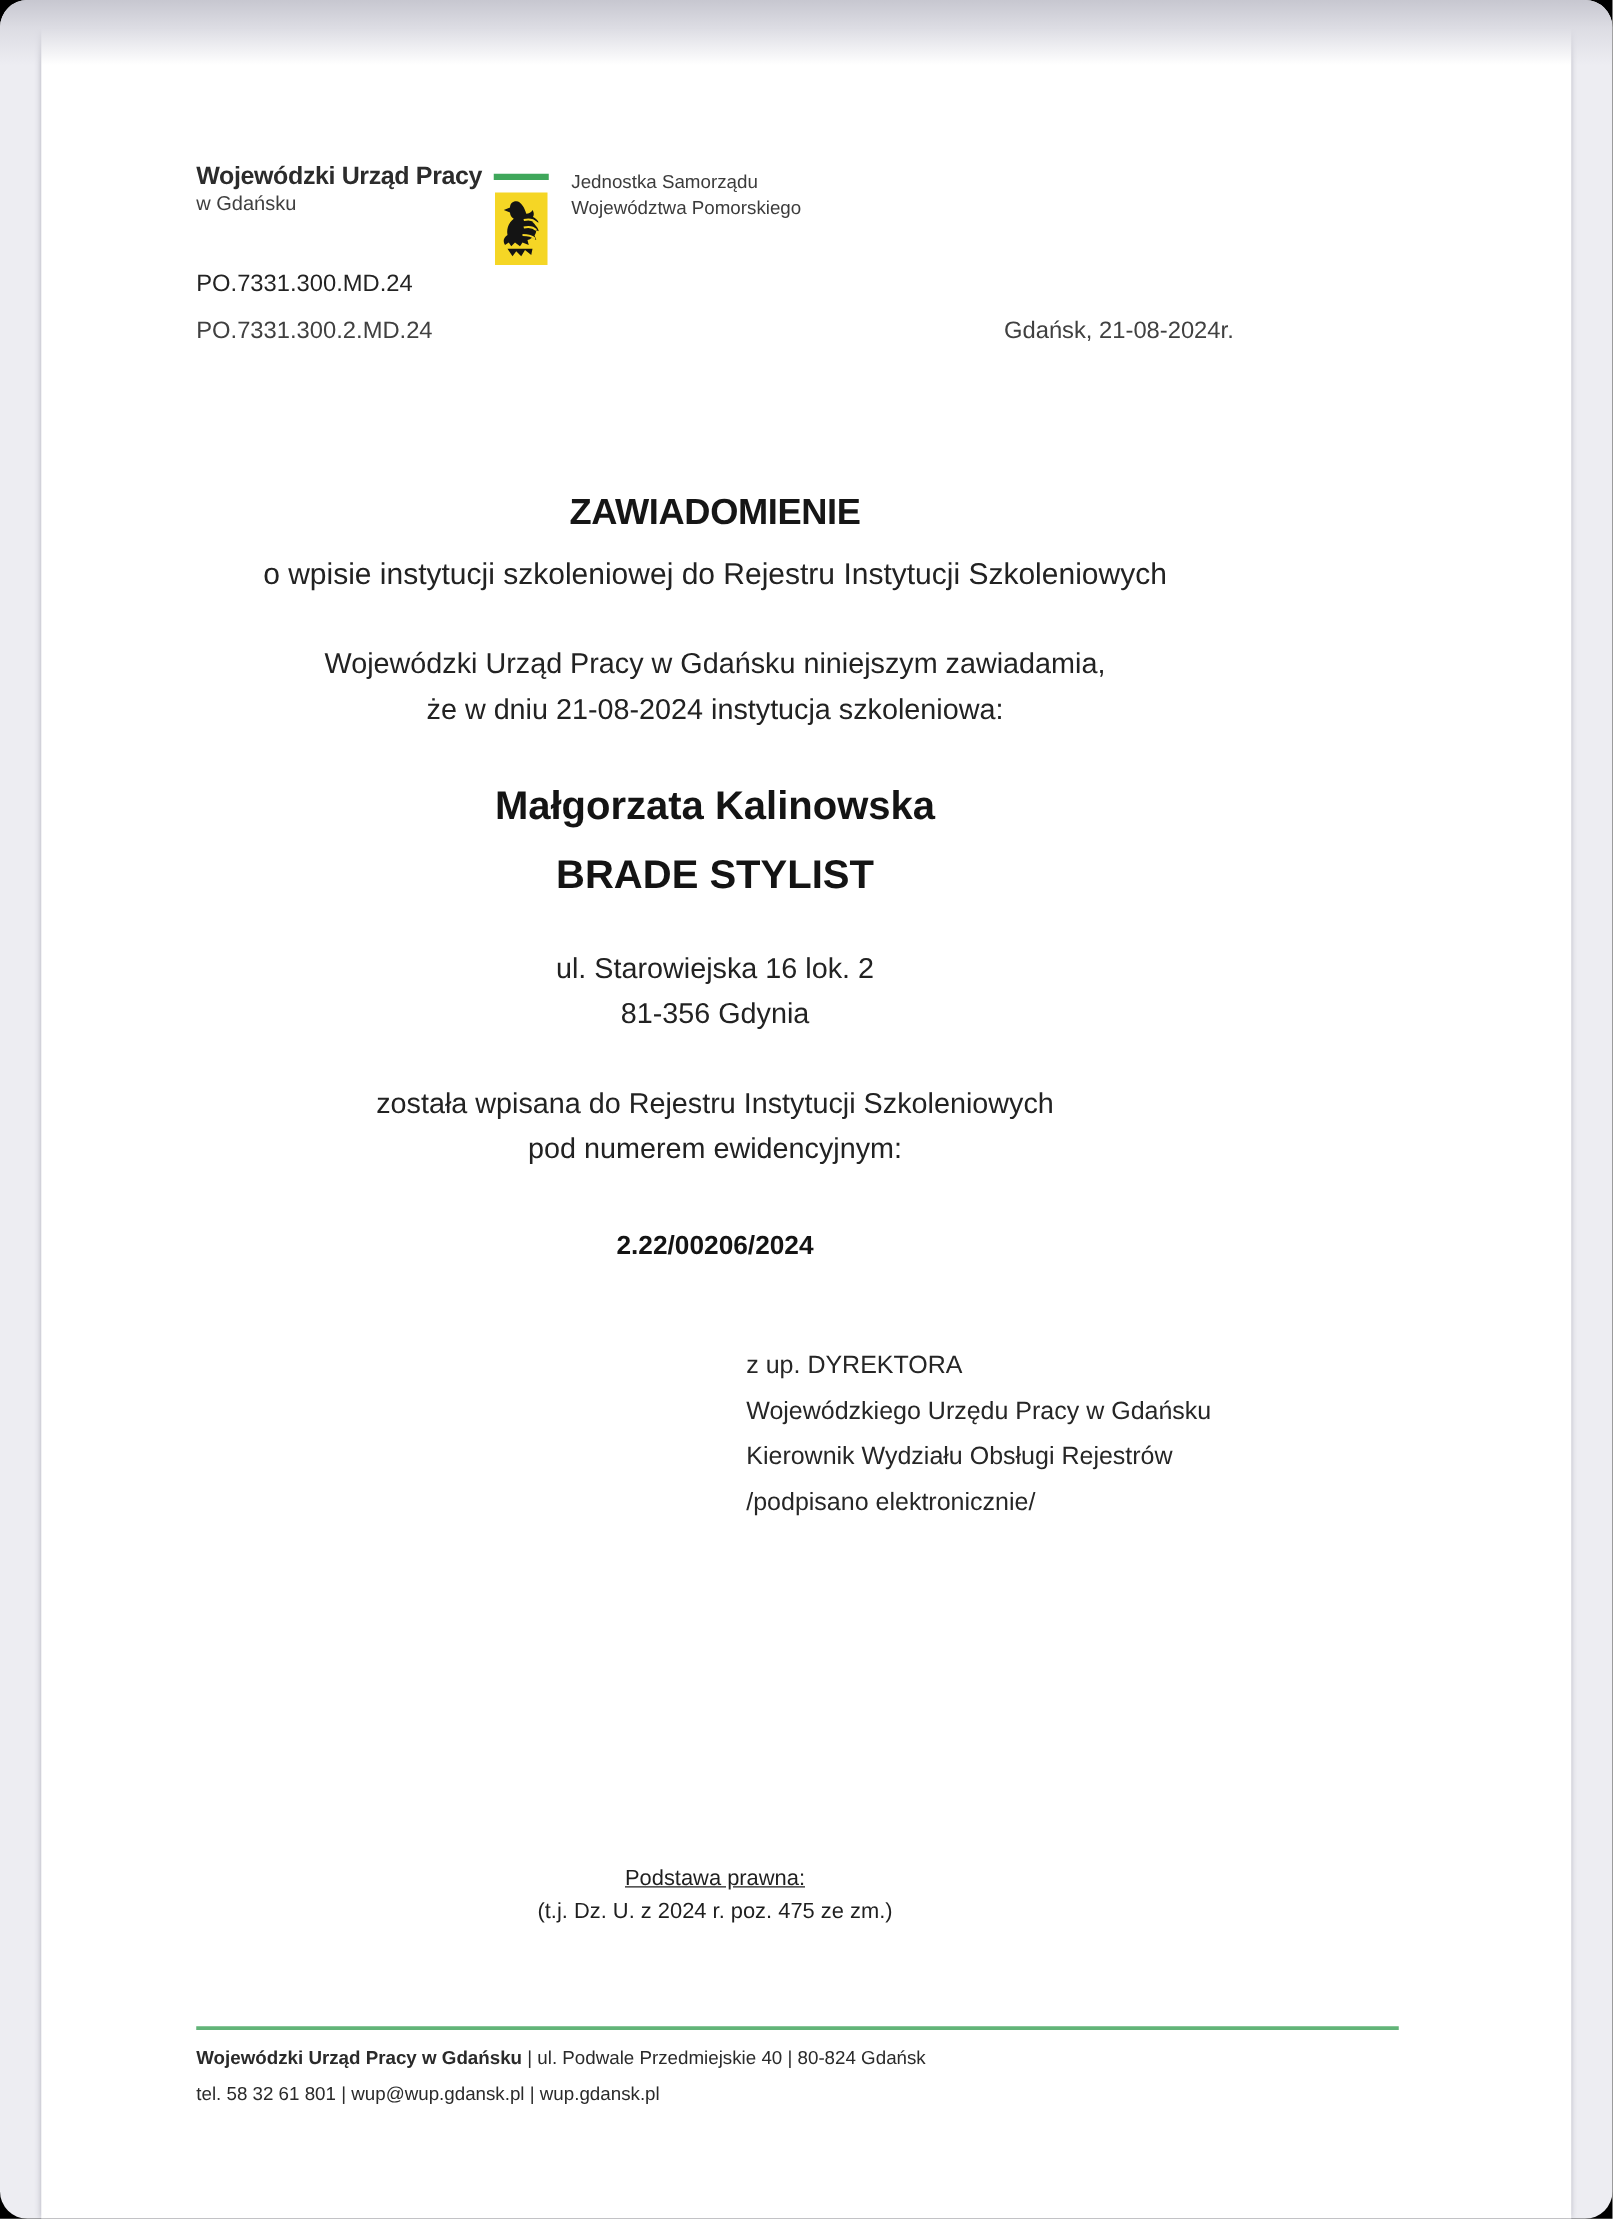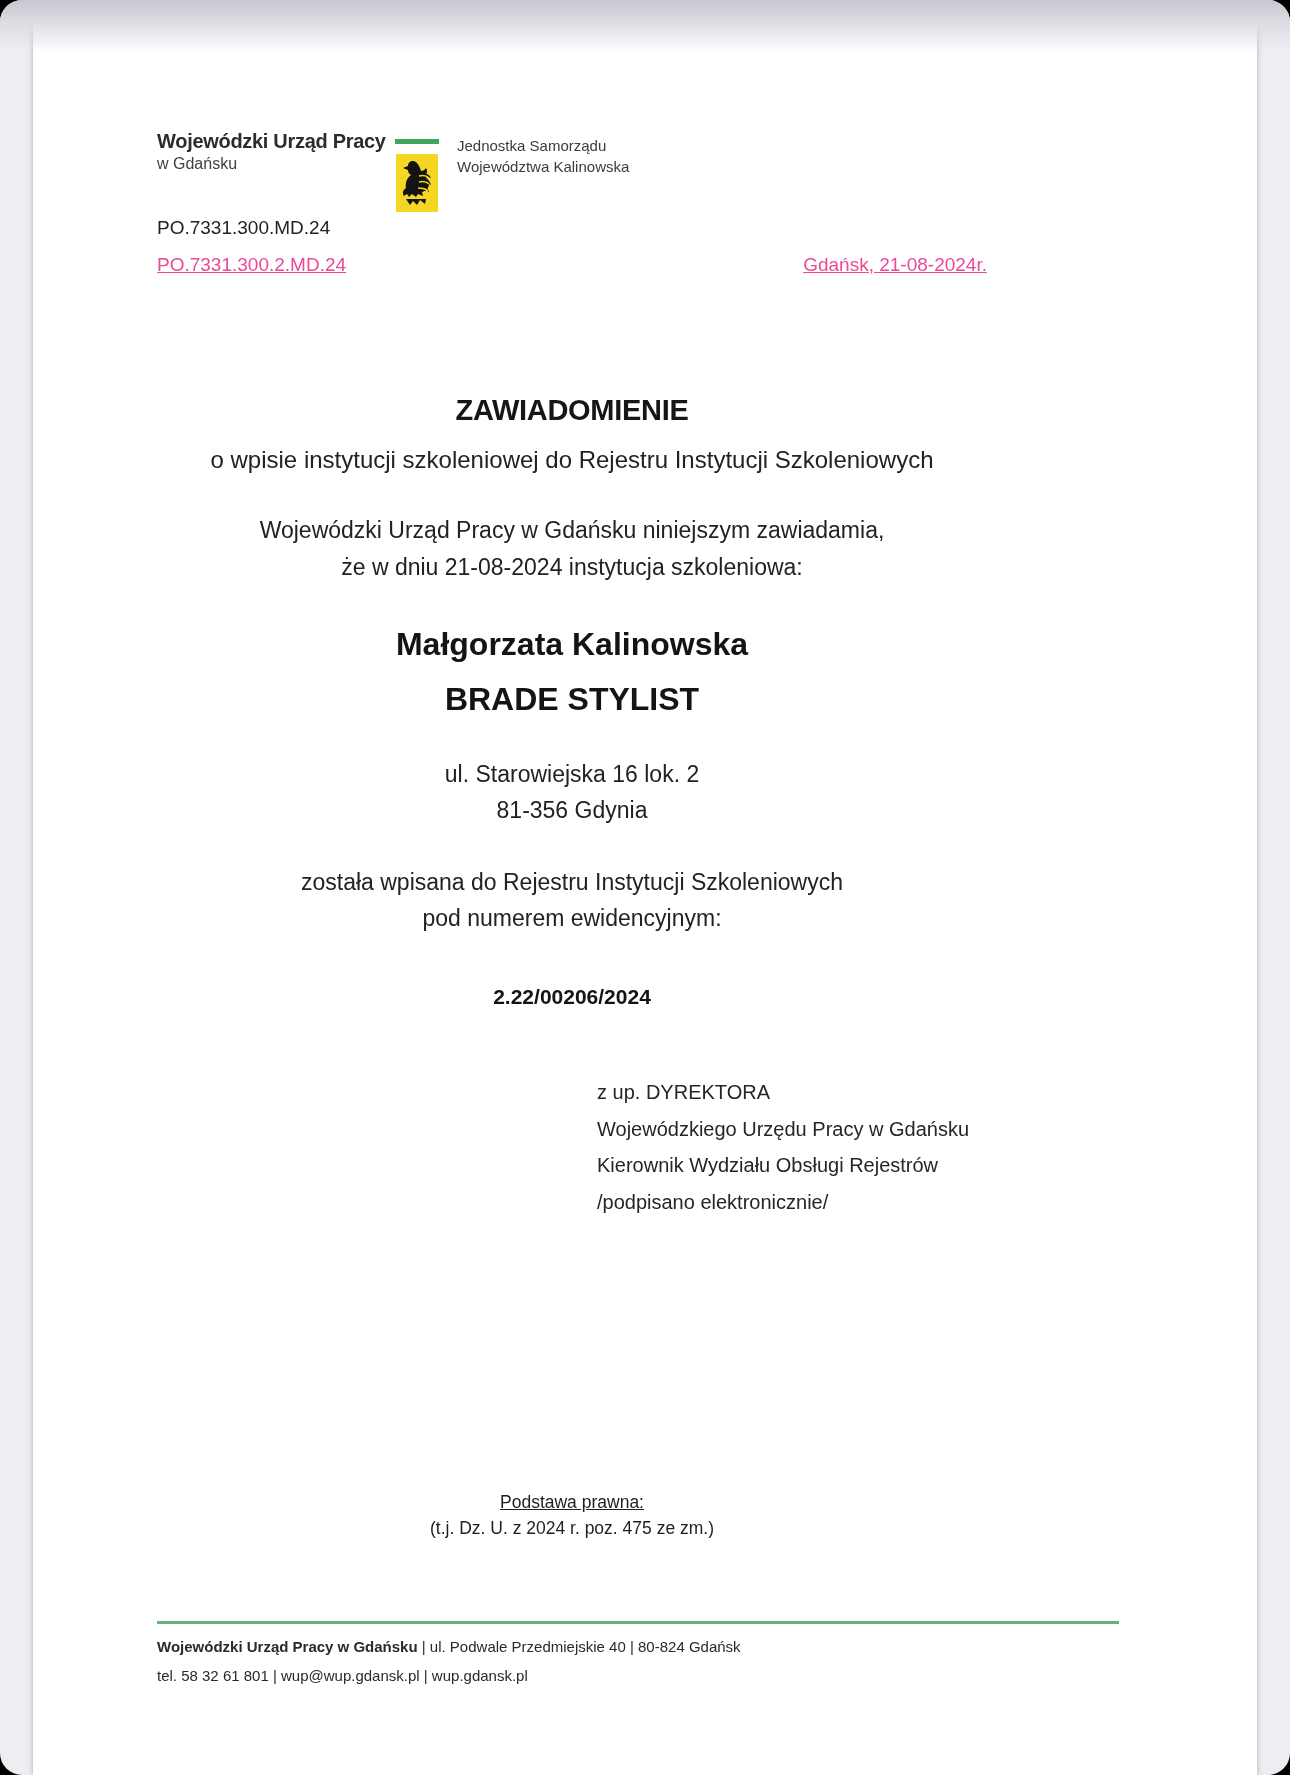--- a/index.html
+++ b/index.html
@@ -35,21 +35,21 @@
   .org-name   { left:124px; top:107px; font-size:20px; font-weight:bold; color:#2c2c2c; letter-spacing:-0.3px; }
   .org-city   { left:124px; top:132px; font-size:16px; color:#3f3f3f; }
   .logo-box   { left:362px; top:104px; width:44px; height:92px; }
   .logo-bar   { position:absolute; left:0; top:12px; width:44px; height:5px; }
   .logo-shield{ position:absolute; left:1px; top:27px; width:42px; height:58px;
                 display:flex; align-items:center; justify-content:center; }
   .affil      { left:424px; top:112px; font-size:15px; color:#3c3c3c; line-height:21px; }
 
   
   .ref1 { left:124px; top:194px; font-size:19px; color:#232323; }
-  .ref-row { left:124px; top:231px; width:830px; font-size:19px; color:#ec4899; display:flex; justify-content:space-between;text-decoration:underline; }
+  .ref-row { left:124px; top:231px; width:830px; font-size:19px; color:#404040; display:flex; justify-content:space-between; }
 
   
   .col { left:124px; width:830px; text-align:center; }
   .title     { top:371px; font-size:29px; font-weight:bold; color:#161616; letter-spacing:-0.3px; }
   .subtitle  { top:423px; font-size:24px; color:#222; }
   .intro1    { top:494px; font-size:23px; color:#222; }
   .intro2    { top:531px; font-size:23px; color:#222; }
   .inst-name { top:603px; font-size:32px; font-weight:bold; color:#141414; }
   .inst-brand{ top:658px; font-size:32px; font-weight:bold; color:#141414; }
   .addr1     { top:738px; font-size:23px; color:#222; }
@@ -95,21 +95,21 @@
             <path d="M19 17c4-1 8 0 10 2"></path>
             <path d="M19 23c4-1 8 0 10 2"></path>
             <path d="M18 29c4 0 8 1 10 3"></path>
           </g>
         </svg>
       </div>
     </div>
 
     <div class="abs affil">
       <div>Jednostka Samorządu</div>
-      <div>Województwa Kalinowska</div>
+      <div>Województwa Pomorskiego</div>
     </div>
 
     <div class="abs ref1">PO.7331.300.MD.24</div>
     <div class="abs ref-row">
       <span>PO.7331.300.2.MD.24</span>
       <span>Gdańsk, 21-08-2024r.</span>
     </div>
 
     <div class="abs col title">ZAWIADOMIENIE</div>
     <div class="abs col subtitle">o wpisie instytucji szkoleniowej do Rejestru Instytucji Szkoleniowych</div>

